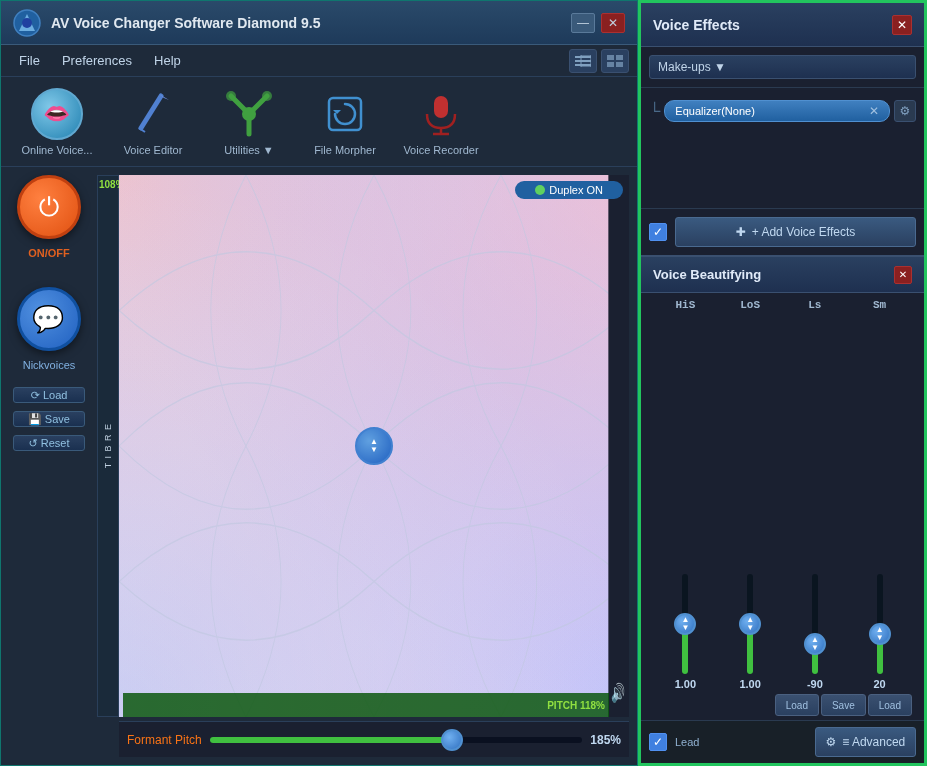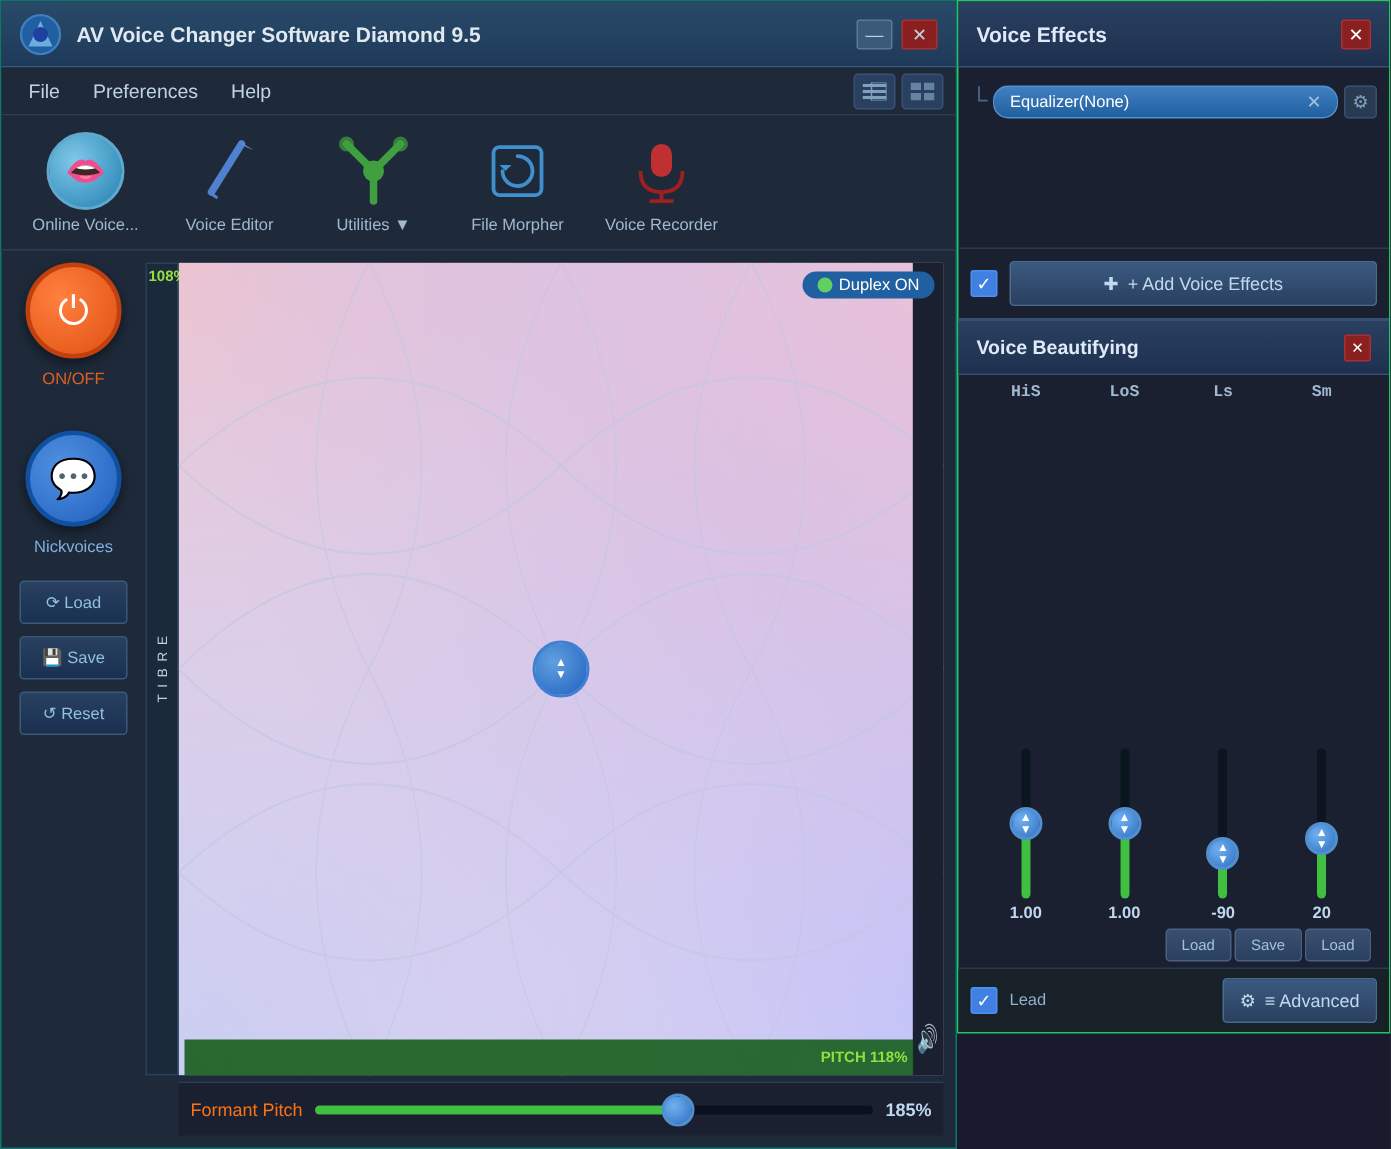--- a/index.html
+++ b/index.html
@@ -168,40 +168,40 @@
       display: flex;
       align-items: center;
       justify-content: center;
       color: white;
       font-size: 26px;
       box-shadow: 0 3px 8px rgba(0,0,0,0.5);
     }
     .onoff-label {
       color: #e06020;
       font-size: 11px;
-      font-weight: normal;
+      font-weight: bold;
     }
     .nickvoices-btn {
       width: 64px;
       height: 64px;
       border-radius: 50%;
       background: radial-gradient(circle at 35% 35%, #5090e0, #2060c0);
       border: 3px solid #1050a0;
       cursor: pointer;
       display: flex;
       align-items: center;
       justify-content: center;
       color: white;
       font-size: 26px;
       box-shadow: 0 3px 8px rgba(0,0,0,0.5);
       margin-top: 20px;
     }
     .action-btn {
       width: 72px;
-      height: 29px;
+      height: 16px;
       background: linear-gradient(180deg, #2a4060 0%, #1a3050 100%);
       border: 1px solid #3a5a7a;
       border-radius: 3px;
       color: #90c0e0;
       font-size: 11px;
       cursor: pointer;
       display: flex;
       align-items: center;
       justify-content: center;
       gap: 4px;
@@ -249,21 +249,21 @@
       bottom: 40px;
       overflow: hidden;
     }
     .duplex-badge {
       position: absolute;
       top: 6px;
       right: 6px;
       background: #2060a0;
       color: white;
       font-size: 11px;
-      padding: 3px 10px;
+      padding: 3px 20px;
       border-radius: 12px;
       display: flex;
       align-items: center;
       gap: 4px;
       z-index: 10;
     }
     .duplex-dot {
       width: 10px;
       height: 10px;
       border-radius: 50%;
@@ -348,23 +348,23 @@
     .formant-pct {
       color: #c0d8f0;
       font-size: 12px;
       font-weight: bold;
       white-space: nowrap;
     }
 
     
     .right-panel {
       width: 289px;
-      height: 689px;
+      height: 766px;
       background: #1a2030;
-      border: 1px solid #22c55e;
+      border: 3px solid #22c55e;
       display: flex;
       flex-direction: column;
     }
     .right-title-bar {
       background: linear-gradient(180deg, #2a4060 0%, #1e3050 100%);
       display: flex;
       align-items: center;
       padding: 8px 12px;
       height: 44px;
       border-bottom: 1px solid #3a5070;
@@ -838,20 +838,25 @@
     </div>
   </div>
 
   <div class="right-panel">
 
     <div class="right-title-bar">
       <span class="right-title-text">Voice Effects</span>
       <button class="right-close-btn">✕</button>
     </div>
 
+    <div class="makeups-section">
+      <div class="makeups-dropdown">
+        <span>Make-ups ▼</span>
+      </div>
+    </div>
 
     <div class="effects-list">
       <div class="effect-item">
         <span class="effect-connector">└</span>
         <div class="effect-badge">
           <span>Equalizer(None)</span>
           <span class="effect-badge-close">✕</span>
         </div>
         <div class="effect-gear">⚙</div>
       </div>

